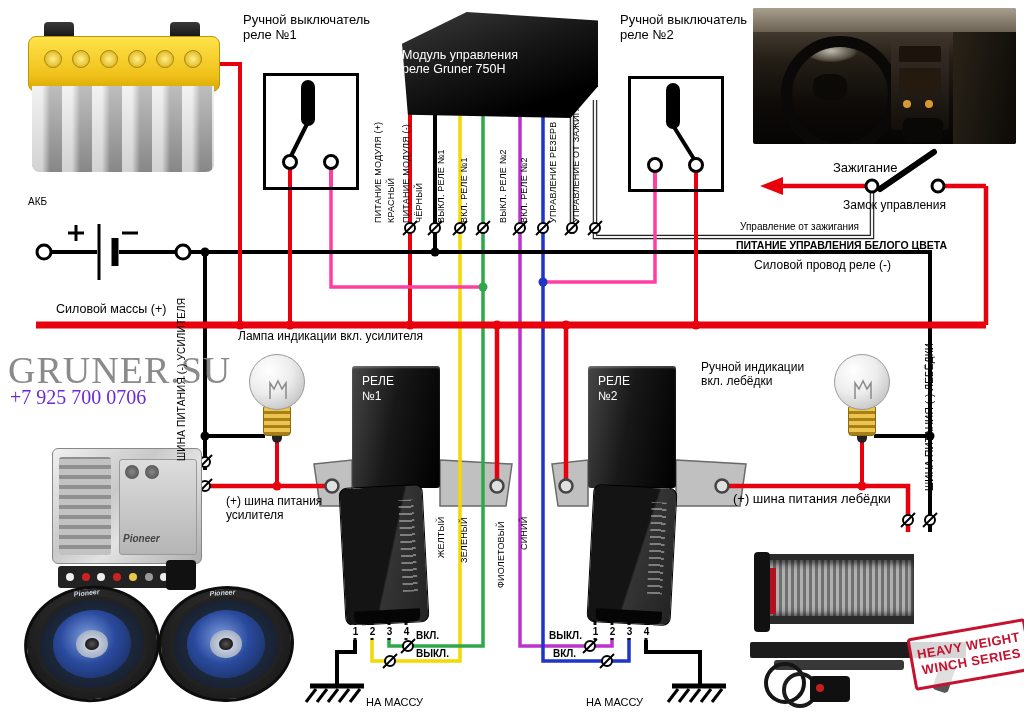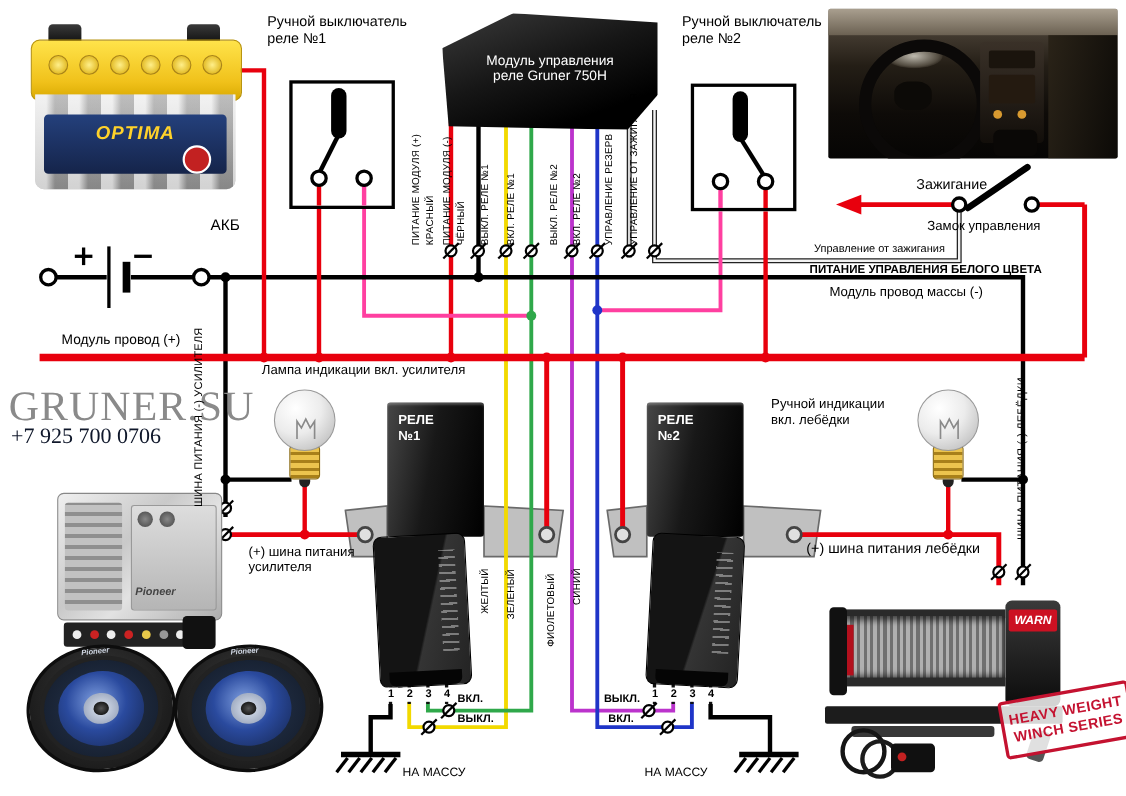--- a/index.html
+++ b/index.html
@@ -13,21 +13,21 @@
   .v10{font-size:10px}
   .chip{position:absolute;width:13px;height:13px;background:#fff;
         font:bold 10px/13px "Liberation Sans",sans-serif;text-align:center}
   .onoff{position:absolute;font:bold 10px "Liberation Sans",sans-serif}
   .switchbox{position:absolute;width:90px;border:3px solid #000;background:#fff}
   .module{position:absolute;left:402px;top:12px;width:196px;height:106px;
           background:linear-gradient(160deg,#343434 8%,#161616 45%,#000 80%);
           clip-path:polygon(0 30%,33% 0,100% 8%,100% 70%,86% 100%,3% 97%)}
   .slab{position:absolute;width:88px;height:122px;border-radius:3px;
         background:linear-gradient(100deg,#474747,#181818 45%,#000);box-shadow:inset 0 2px 2px rgba(255,255,255,.25)}
-  .slab .t{position:absolute;left:10px;top:8px;color:#fff;font-weight:bold;font-size:12px;line-height:1.25}
+  .slab .t{position:absolute;left:10px;top:8px;color:#fff;font-weight:normal;font-size:12px;line-height:1.25}
   .cube{position:absolute;width:82px;height:136px;border-radius:8px;border:1px solid #000;
         background:linear-gradient(105deg,#141414 55%,#343434 57%,#232323)}
   .cube .lines{position:absolute;right:9px;top:14px;width:15px;height:92px;
         background:repeating-linear-gradient(0deg,rgba(255,255,255,.38) 0 2px,transparent 2px 7px)}
   .cube .foot{position:absolute;left:10%;bottom:0;width:80%;height:13px;background:#050505;border-radius:0 0 6px 6px}
   .bulb{position:absolute;width:60px}
   .glass{width:54px;height:54px;margin:0 auto;border-radius:50%;border:1px solid #999;position:relative;
          background:radial-gradient(circle at 35% 30%,#fff,#ececec 45%,#c6c6c6 80%,#b0b0b0)}
   .cap{width:26px;height:28px;margin:-4px auto 0;border:1px solid #8a6a10;border-radius:2px 2px 4px 4px;
        background:repeating-linear-gradient(180deg,#ecc44e 0 4px,#a8801a 4px 7px)}
@@ -200,42 +200,38 @@
     <div class="abs" style="left:0;top:16px;width:190px;height:54px;border-radius:8px;border:1px solid #b89410;background:linear-gradient(180deg,#ffe34a,#f0c11a 70%,#d8a800)"></div>
     <div class="abs" style="left:16px;top:30px;width:16px;height:16px;border-radius:50%;background:radial-gradient(#ffef8a,#d8a800);border:1px solid #a8831a"></div>
     <div class="abs" style="left:44px;top:30px;width:16px;height:16px;border-radius:50%;background:radial-gradient(#ffef8a,#d8a800);border:1px solid #a8831a"></div>
     <div class="abs" style="left:72px;top:30px;width:16px;height:16px;border-radius:50%;background:radial-gradient(#ffef8a,#d8a800);border:1px solid #a8831a"></div>
     <div class="abs" style="left:100px;top:30px;width:16px;height:16px;border-radius:50%;background:radial-gradient(#ffef8a,#d8a800);border:1px solid #a8831a"></div>
     <div class="abs" style="left:128px;top:30px;width:16px;height:16px;border-radius:50%;background:radial-gradient(#ffef8a,#d8a800);border:1px solid #a8831a"></div>
     <div class="abs" style="left:156px;top:30px;width:16px;height:16px;border-radius:50%;background:radial-gradient(#ffef8a,#d8a800);border:1px solid #a8831a"></div>
     <div class="abs" style="left:4px;top:66px;width:182px;height:86px;border-radius:0 0 8px 8px;background:linear-gradient(180deg,#e2e2e2,#9c9c9c)">
       <div class="abs" style="inset:0;border-radius:0 0 8px 8px;background:repeating-linear-gradient(90deg,rgba(255,255,255,.55) 0 10px,rgba(60,60,60,.22) 18px 30px)"></div>
     </div>
-    <div class="abs" style="left:12px;top:84px;width:166px;height:54px;border-radius:4px;background:linear-gradient(#24407c,#15244a)">
-      <div class="abs" style="left:0;top:7px;width:100%;text-align:center;color:#ffd22a;font:italic bold 17px 'Liberation Sans',sans-serif;letter-spacing:1px">OPTIMA</div>
-      <div class="abs" style="left:126px;top:28px;width:22px;height:22px;border-radius:50%;background:#c22121;border:2px solid #fff"></div>
-    </div>
-  </div>
-  <div class="lbl" style="left:28px;top:196px;width:190px;text-align:right;font-size:14px">АКБ</div>
+  </div>
+  <div class="lbl" style="left:28px;top:196px;width:190px;text-align:left;font-size:10px">АКБ</div>
 
   <div class="lbl pre" style="left:243px;top:12px;font-size:13px">Ручной выключатель
 реле №1</div>
   <div class="switchbox" style="left:263px;top:73px;height:111px">
     <svg width="84" height="111" viewBox="0 0 84 111">
       <rect x="35" y="4" width="14" height="46" rx="7" fill="#000"></rect>
       <line x1="41" y1="48" x2="25" y2="80" stroke="#000" stroke-width="4"></line>
       <line x1="24" y1="93" x2="24" y2="111" stroke="#e8000d" stroke-width="4"></line>
       <line x1="65" y1="93" x2="65" y2="111" stroke="#ff3fa0" stroke-width="4"></line>
       <circle cx="24" cy="86" r="6.5" fill="#fff" stroke="#000" stroke-width="3"></circle>
       <circle cx="65" cy="86" r="6.5" fill="#fff" stroke="#000" stroke-width="3"></circle>
     </svg>
   </div>
 
   <div class="module">
-    <div class="abs pre" style="left:0;top:36px;width:100%;text-align:center;color:#fff;font-size:12.5px">Модуль управления
+    <div class="abs pre" style="left:0;top:36px;width:100%;color:#fff;font-size:12.5px">Модуль управления
 реле Gruner 750H</div>
   </div>
 
   <div class="lbl pre" style="left:620px;top:12px;font-size:13px">Ручной выключатель
 реле №2</div>
   <div class="switchbox" style="left:628px;top:76px;height:110px">
     <svg width="84" height="110" viewBox="0 0 84 110">
       <rect x="35" y="4" width="14" height="46" rx="7" fill="#000"></rect>
       <line x1="43" y1="48" x2="63" y2="80" stroke="#000" stroke-width="4"></line>
       <line x1="24" y1="93" x2="24" y2="110" stroke="#ff3fa0" stroke-width="4"></line>
@@ -257,25 +253,25 @@
       <div class="abs" style="left:34px;top:62px;width:8px;height:8px;border-radius:50%;background:#d89a30"></div>
     </div>
     <div class="abs" style="left:200px;top:24px;width:63px;height:112px;background:linear-gradient(100deg,#2a2318,#0c0a07)"></div>
     <div class="abs" style="left:150px;top:110px;width:40px;height:24px;border-radius:6px;background:#0a0806"></div>
   </div>
 
   <div class="lbl" style="left:833px;top:160px;font-size:13px">Зажигание</div>
   <div class="lbl" style="left:843px;top:198px;font-size:12px">Замок управления</div>
   <div class="lbl" style="left:740px;top:221px;font-size:10px">Управление от зажигания</div>
   <div class="lbl" style="left:736px;top:239px;font-size:10.5px;font-weight:bold">ПИТАНИЕ УПРАВЛЕНИЯ БЕЛОГО ЦВЕТА</div>
-  <div class="lbl" style="left:754px;top:258px;font-size:12px">Модуль провод массы (-)</div>
-  <div class="lbl" style="left:56px;top:302px;font-size:12.5px">Модуль провод (+)</div>
+  <div class="lbl" style="left:754px;top:258px;font-size:12px">Силовой провод реле (-)</div>
+  <div class="lbl" style="left:56px;top:302px;font-size:12.5px">Силовой массы (+)</div>
 
   <div class="abs brand-serif" style="left:8px;top:348px;font-size:38px;color:#8a8a8a;letter-spacing:1px">GRUNER.SU</div>
-  <div class="abs brand-serif" style="left:10px;top:386px;font-size:20px;color:#0f172a">+7 925 700 0706</div>
+  <div class="abs brand-serif" style="left:10px;top:386px;font-size:20px;color:#6d28d9">+7 925 700 0706</div>
 
   <div class="lbl" style="left:238px;top:329px;font-size:12px">Лампа индикации вкл. усилителя</div>
   <div class="bulb" style="left:247px;top:354px">
     <div class="glass">
       <svg width="54" height="54">
           <path d="M20 44 L20 28 L24 34 L28 26 L32 34 L36 28 L36 44" stroke="#8a8a8a" stroke-width="1.5" fill="none"></path>
         </svg>
     </div>
     <div class="cap"></div>
     <div class="tip"></div>
@@ -366,23 +362,20 @@
     <div class="abs" style="left:0;top:3px;width:100%;text-align:center;color:#cfd6e2;font:italic bold 7px 'Liberation Sans',sans-serif">Pioneer</div>
   </div>
 
   <div class="abs" style="left:750px;top:524px;width:216px;height:184px">
     <div class="abs" style="left:0;top:118px;width:216px;height:16px;background:#1c1c1c;border-radius:2px"></div>
     <div class="abs" style="left:14px;top:30px;width:150px;height:8px;background:#2a2a2a"></div>
     <div class="abs" style="left:14px;top:36px;width:150px;height:58px;background:repeating-linear-gradient(90deg,#b0b0b0 0 3px,#707070 3px 6px);box-shadow:inset 0 4px 6px rgba(0,0,0,.6),inset 0 -4px 6px rgba(0,0,0,.6)"></div>
     <div class="abs" style="left:16px;top:44px;width:10px;height:46px;background:#b3101d"></div>
     <div class="abs" style="left:14px;top:92px;width:150px;height:8px;background:#2a2a2a"></div>
     <div class="abs" style="left:4px;top:28px;width:16px;height:80px;background:#111;border-radius:4px"></div>
-    <div class="abs" style="left:164px;top:22px;width:50px;height:96px;border-radius:6px;background:linear-gradient(#3a3a3a,#0c0c0c)">
-      <div class="abs" style="left:3px;top:8px;width:44px;height:20px;background:#cc1122;border-radius:2px;text-align:center;color:#fff;font:italic bold 11px/20px 'Liberation Sans',sans-serif">WARN</div>
-    </div>
     <div class="abs" style="left:24px;top:136px;width:130px;height:10px;background:#383838;border-radius:3px"></div>
     <div class="abs" style="left:14px;top:138px;width:34px;height:34px;border:4px solid #151515;border-radius:50%"></div>
     <div class="abs" style="left:32px;top:148px;width:28px;height:28px;border:4px solid #1c1c1c;border-radius:50%"></div>
     <div class="abs" style="left:60px;top:152px;width:40px;height:26px;border-radius:4px;background:#101010">
       <div class="abs" style="left:6px;top:8px;width:8px;height:8px;border-radius:50%;background:#c22121"></div>
     </div>
     <div class="abs" style="left:186px;top:140px;width:16px;height:28px;background:#555;border-radius:4px;transform:rotate(18deg)"></div>
   </div>
   <div class="stamp pre" style="left:910px;top:628px;width:104px">HEAVY WEIGHT
 WINCH SERIES</div>

